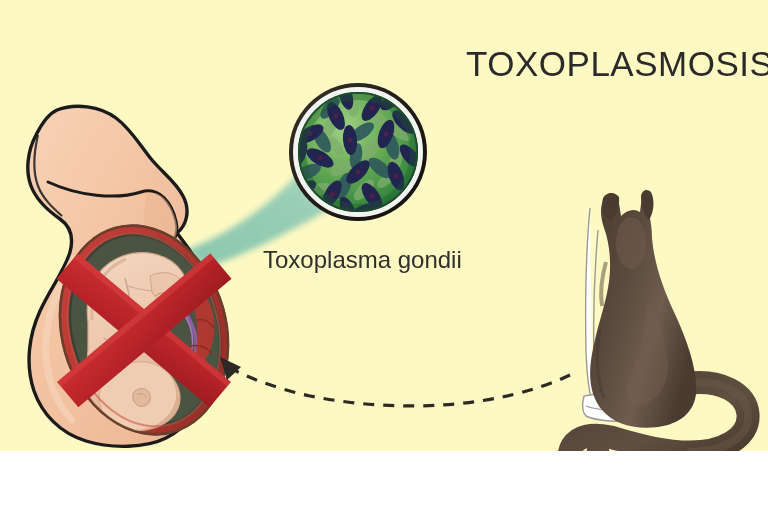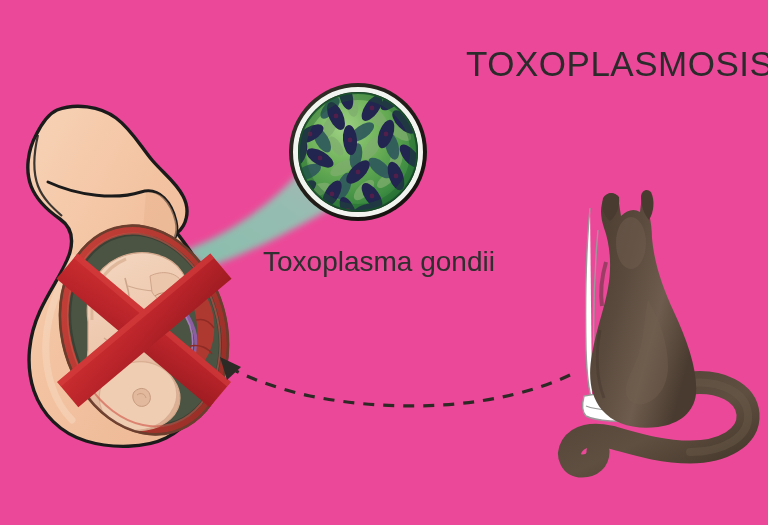--- a/index.html
+++ b/index.html
@@ -7,22 +7,22 @@
     margin: 0;
     padding: 0;
     background: #ffffff;
   }
   body {
     font-family: "Liberation Sans", sans-serif;
   }
   #scene {
     position: relative;
     width: 768px;
-    height: 525px;
-    background: #ec4899;
+    height: 451px;
+    background: #fef9c3;
     overflow: hidden;
   }
   #scene svg.layer {
     position: absolute;
     left: 0;
     top: 0;
     width: 768px;
     height: 525px;
   }
   .title-text {
@@ -34,21 +34,21 @@
     letter-spacing: 0.5px;
     color: #2b2b2b;
     white-space: nowrap;
     font-weight: 400;
   }
   .caption-text {
     position: absolute;
     left: 263px;
     top: 246px;
     font-family: "Liberation Sans", sans-serif;
-    font-size: 28px;
+    font-size: 24px;
     color: #2f2f2f;
     white-space: nowrap;
     font-weight: 400;
   }
 </style>
 </head>
 <body>
 
 <div id="scene">
 

